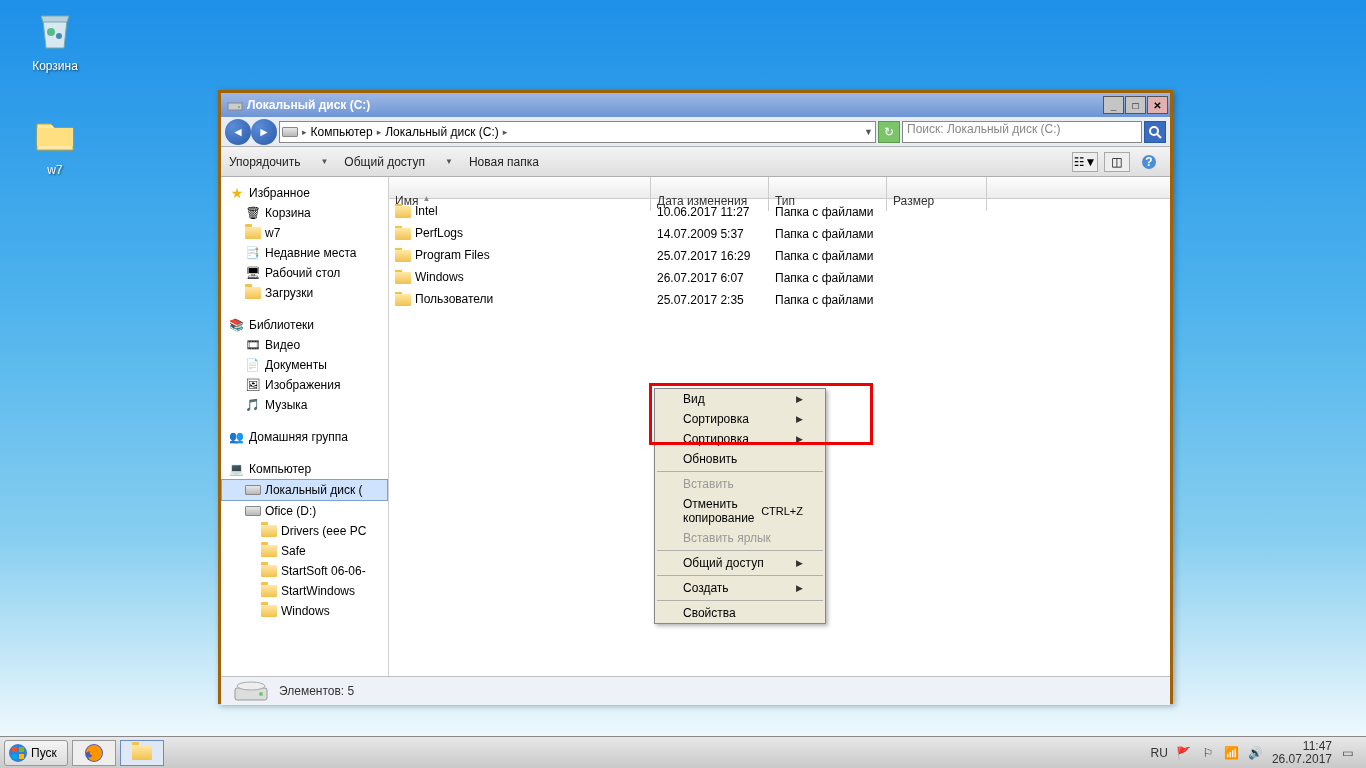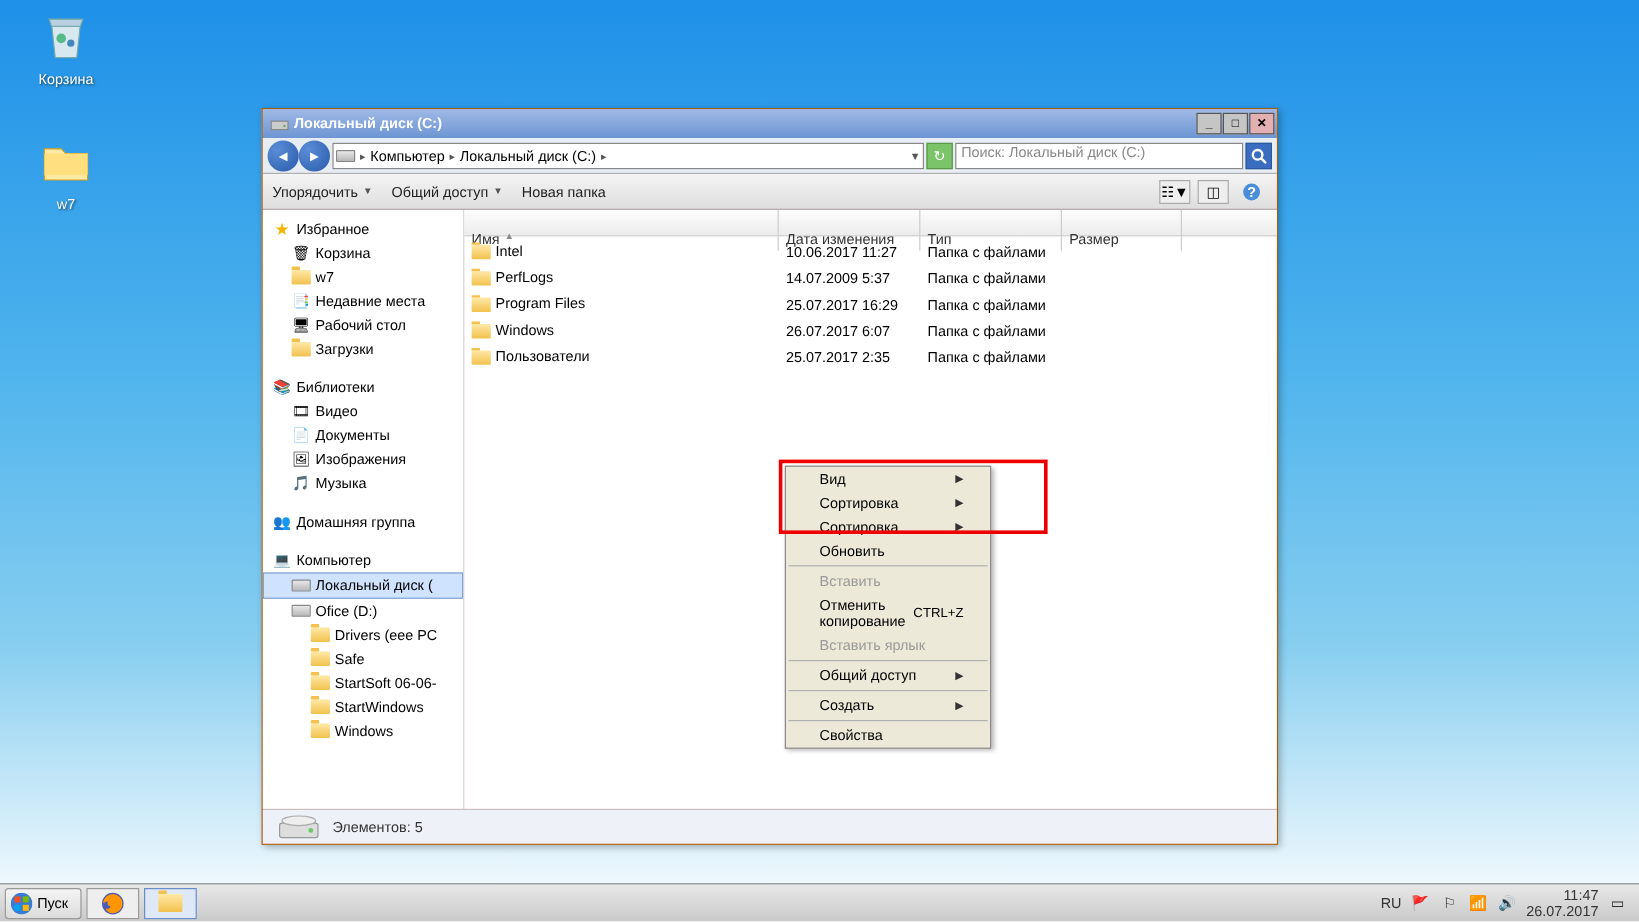--- a/index.html
+++ b/index.html
@@ -5,39 +5,39 @@
 *{margin:0;padding:0;box-sizing:border-box;font-family:"Segoe UI",Tahoma,sans-serif;font-size:12px}
 html,body{width:1366px;height:768px;overflow:hidden}
 body{background:linear-gradient(180deg,#1e90e8 0%,#4fb4ed 40%,#87cef0 70%,#fff 100%);position:relative}
 
 
 .desktop-icon{position:absolute;width:70px;text-align:center;color:#fff;cursor:pointer}
 .desktop-icon .ico{width:48px;height:48px;margin:0 auto 2px}
 .desktop-icon .lbl{text-shadow:1px 1px 2px rgba(0,0,0,.6)}
 
 
-.win{position:absolute;left:218px;top:90px;width:847px;height:614px;background:#fca5a5;border:1px solid #a16207;box-shadow:2px 2px 6px rgba(0,0,0,.3)}
+.win{position:absolute;left:218px;top:90px;width:955px;height:614px;background:#3b82f6;border:3px solid #a16207;box-shadow:2px 2px 6px rgba(0,0,0,.3)}
 .titlebar{height:24px;background:linear-gradient(#9fb9e5,#6d95d4);display:flex;align-items:center;padding:0 2px;color:#fff;font-weight:bold}
 .titlebar .ti{width:16px;height:16px;margin:0 4px}
 .titlebar .sp{flex:1}
 .winbtn{width:21px;height:18px;background:#c5c5c5;border:1px solid #555;margin-left:1px;display:flex;align-items:center;justify-content:center;font-size:10px;color:#000;cursor:pointer}
 .winbtn.close{background:#e2b0b0}
 
 .navrow{height:30px;background:#e8ecf3;border-bottom:1px solid #b0b0b0;display:flex;align-items:center;padding:2px 4px;gap:2px}
 .navbtns{display:flex;gap:0}
 .navcircle{width:26px;height:26px;border-radius:50%;background:radial-gradient(circle at 30% 30%,#5a8dd8,#2a5aa8);display:flex;align-items:center;justify-content:center;color:#fff;cursor:pointer}
 .addr{flex:1;height:22px;background:#fff;border:1px solid #888;display:flex;align-items:center;padding:0 2px;gap:4px}
 .addr .seg{display:flex;align-items:center;gap:2px}
 .addr .tri{font-size:9px;color:#555}
 .refbtn{width:22px;height:22px;background:#7cc46a;border:1px solid #5a9a4a;display:flex;align-items:center;justify-content:center;color:#fff;cursor:pointer}
 .search{width:240px;height:22px;background:#fff;border:1px solid #888;padding:0 4px;color:#888;display:flex;align-items:flex-start}
 .srchbtn{width:22px;height:22px;background:#3a6dbf;border:1px solid #2a5a9f;display:flex;align-items:center;justify-content:center;cursor:pointer}
 
 .toolbar{height:30px;background:linear-gradient(#f4f4f4,#dedede);border-bottom:1px solid #b0b0b0;display:flex;align-items:center;padding:0 8px;gap:16px}
-.tbtn{display:flex;align-items:center;gap:4px;cursor:pointer;color:#222}
+.tbtn{display:flex;align-items:center;gap:20px;cursor:pointer;color:#222}
 .tbtn .dd{font-size:8px;color:#555}
 .tright{margin-left:auto;display:flex;align-items:center;gap:6px}
 .vbtn{width:26px;height:20px;border:1px solid #aaa;background:#eee;display:flex;align-items:center;justify-content:center;cursor:pointer}
 
 .body{display:flex;height:500px;border-bottom:1px solid #c0c0c0}
 .sidebar{width:168px;background:#fff;border-right:1px solid #d0d0d0;padding:6px 0;overflow:hidden}
 .sb-head{display:flex;align-items:center;gap:4px;padding:2px 8px;cursor:pointer}
 .sb-item{display:flex;align-items:center;gap:4px;padding:2px 8px 2px 24px;cursor:pointer}
 .sb-sub{padding-left:40px}
 .sb-item.sel{background:#cfe3ff;border:1px solid #7da2ce;padding-left:23px}

